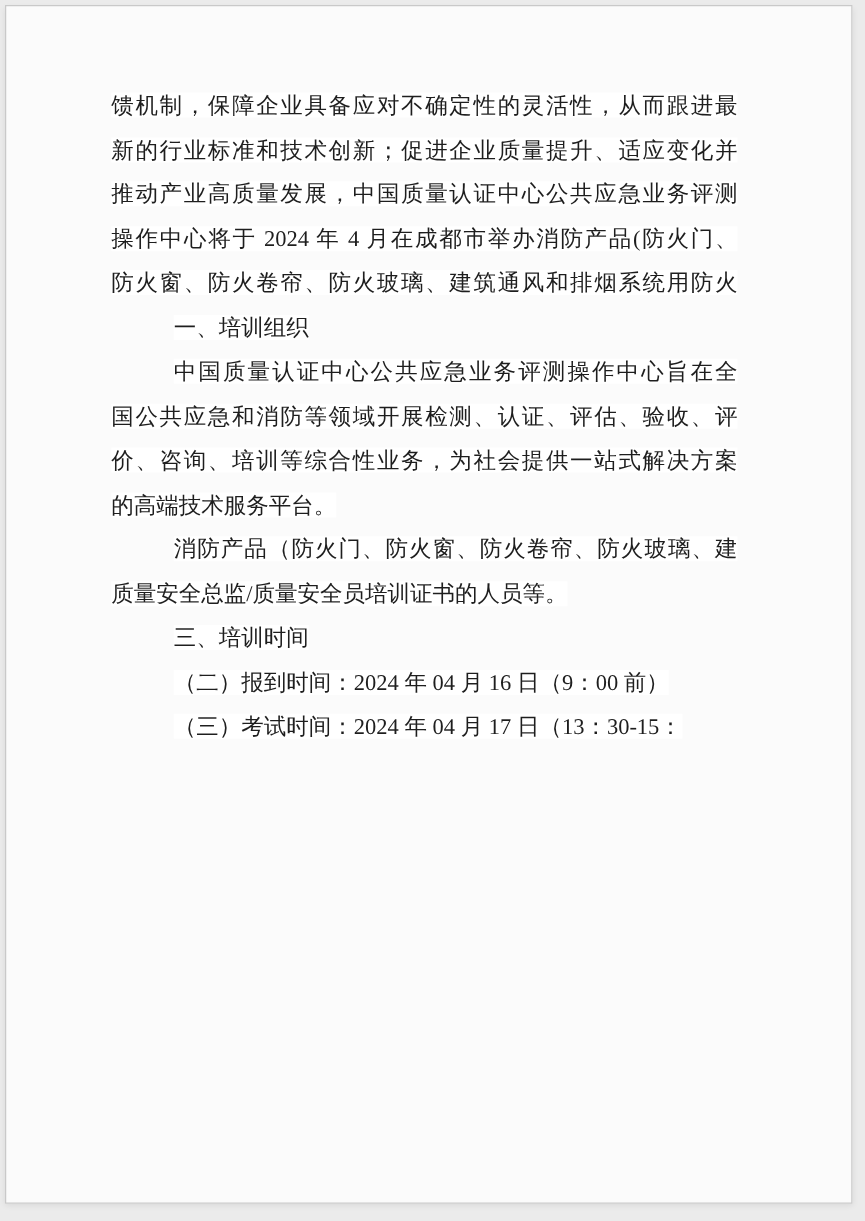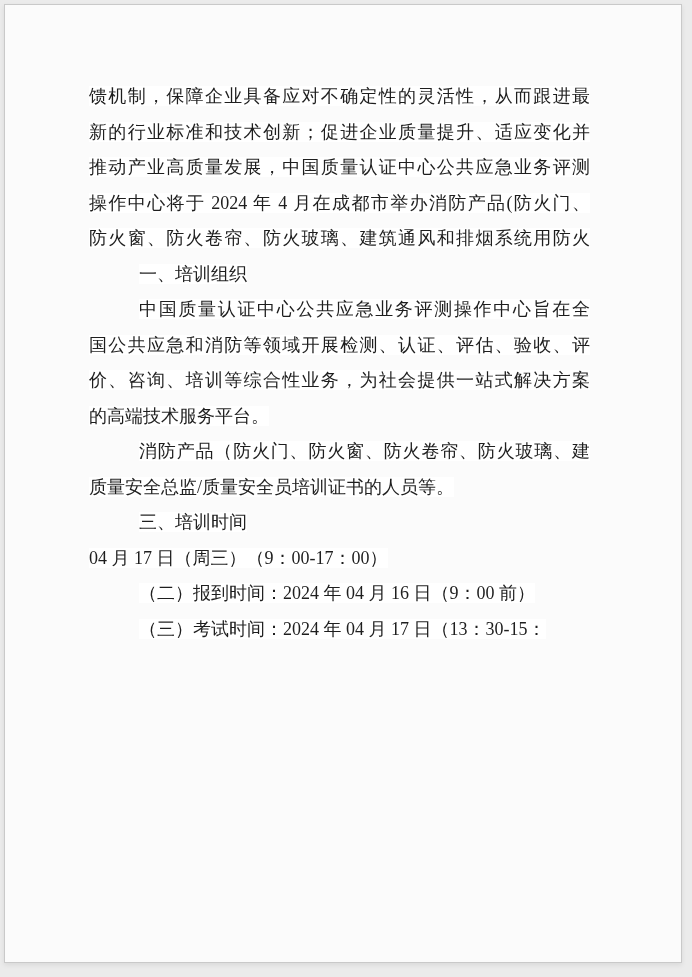--- a/index.html
+++ b/index.html
@@ -25,21 +25,21 @@
     position: absolute;
     left: 4px; top: 4px;
     width: 678px; height: 959px;
     background: var(--paper);
     border: 1px solid var(--border);
     box-shadow: 0 2px 5px rgba(0,0,0,0.08);
   }
   .doc-body {
     position: absolute;
     left: 84px;           
-    top: 74px;
+    top: 62px;
     width: 501px;
     color: var(--ink);
     font-size: 18px;
   }
   .line {
     height: 35.5px;
     line-height: 35.5px;
     white-space: normal;
     overflow: visible;
   }
@@ -62,18 +62,17 @@
         <div class="line j"><span>操作中心将于 2024 年 4 月在成都市举办消防产品(防火门、</span></div>
         <div class="line j"><span>防火窗、防火卷帘、防火玻璃、建筑通风和排烟系统用防火</span></div>
         <div class="line ind"><span>一、培训组织</span></div>
         <div class="line j ind"><span>中国质量认证中心公共应急业务评测操作中心旨在全</span></div>
         <div class="line j"><span>国公共应急和消防等领域开展检测、认证、评估、验收、评</span></div>
         <div class="line j"><span>价、咨询、培训等综合性业务，为社会提供一站式解决方案</span></div>
         <div class="line"><span>的高端技术服务平台。</span></div>
         <div class="line j ind"><span>消防产品（防火门、防火窗、防火卷帘、防火玻璃、建</span></div>
         <div class="line"><span>质量安全总监/质量安全员培训证书的人员等。</span></div>
         <div class="line ind"><span>三、培训时间</span></div>
-        <div class="line"><span>04 月 17 日（周三）（9：00-17：00）</span></div>
         <div class="line ind"><span>（二）报到时间：2024 年 04 月 16 日（9：00 前）</span></div>
         <div class="line ind"><span>（三）考试时间：2024 年 04 月 17 日（13：30-15：</span></div>
       </div>
   </div>
 </div>
 
 </body></html>

